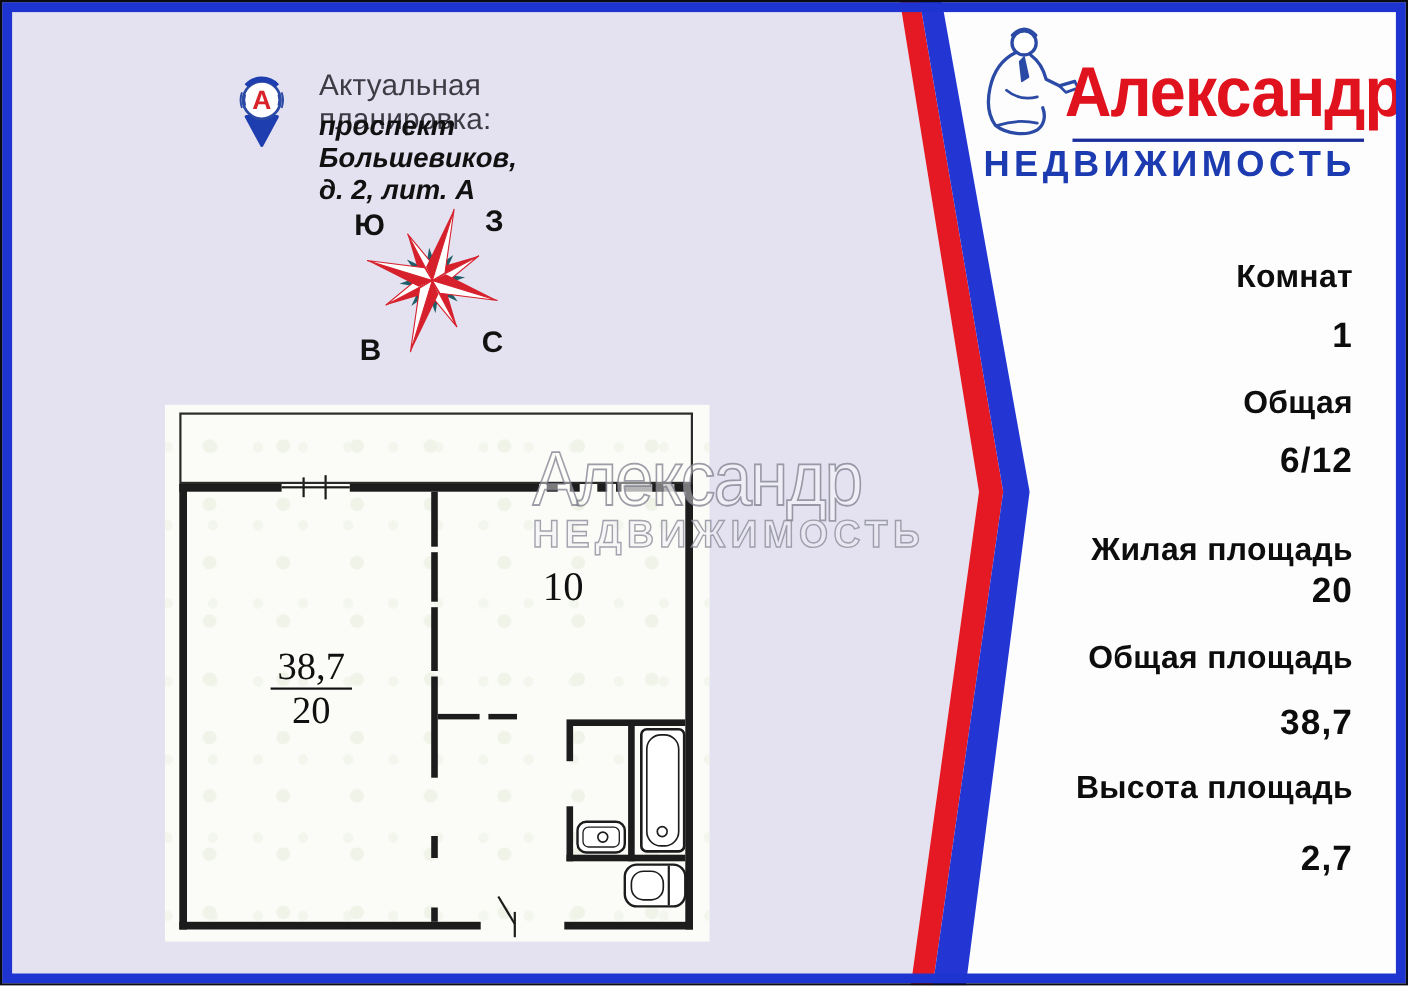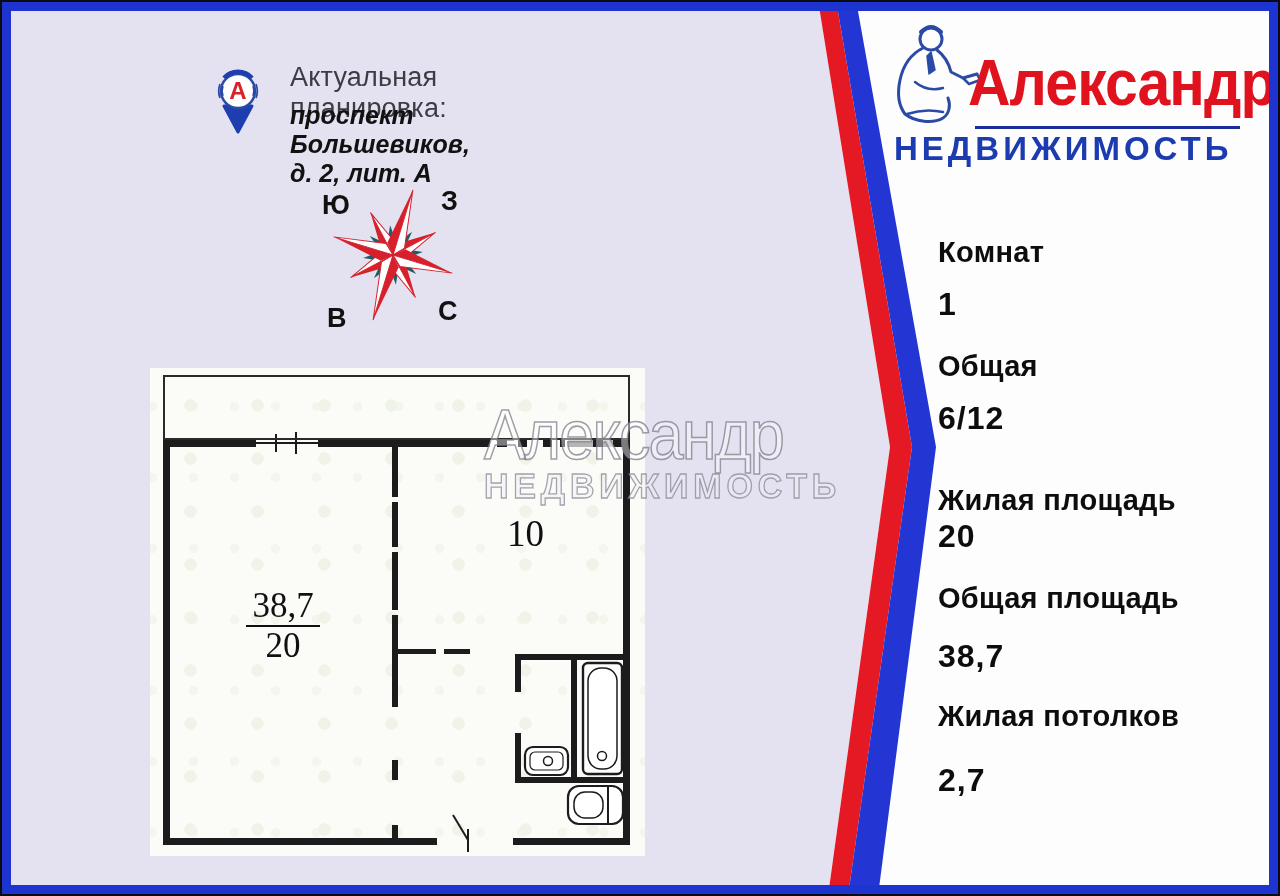--- a/index.html
+++ b/index.html
@@ -35,40 +35,40 @@
       radial-gradient(circle, #eef2e6 11%, transparent 12%);
     background-size:67px 53px, 41px 71px;
     background-position:7px 11px, 23px 3px;
   }
   #plan svg { position:absolute; inset:0; }
   .area-label { position:absolute; left:78px; top:220px; width:110px; text-align:center;
                 font-family:"Liberation Serif", serif; color:#101010; z-index:4; }
   .area-top { display:inline-block; font-size:35px; line-height:36px; padding:0 6px 1px 6px;
               border-bottom:2px solid #101010; }
   .area-sub { font-size:35px; line-height:37px; }
-  .room2-label { position:absolute; left:330px; top:144px; width:64px; text-align:right;
+  .room2-label { position:absolute; left:330px; top:144px; width:64px; text-align:center;
                  font-family:"Liberation Serif", serif; font-size:37px; color:#101010; z-index:4; }
   
   #watermark { position:absolute; left:484px; top:398px; z-index:7; pointer-events:none; }
   .wm1 { font-size:70px; line-height:74px; font-weight:400; letter-spacing:-2px;
          color:rgba(255,255,255,.42); -webkit-text-stroke:1.6px rgba(125,125,140,.75);
          transform:scaleX(.90); transform-origin:left; white-space:nowrap; }
   .wm2 { font-size:35px; line-height:36px; font-weight:700; letter-spacing:5px; margin-top:-4px;
          color:rgba(240,240,245,.45); -webkit-text-stroke:1.3px rgba(130,130,145,.72);
          transform:scaleX(.97); transform-origin:left; white-space:nowrap; }
   
   #logo { position:absolute; left:880px; top:20px; z-index:5; }
   .logo-name { position:absolute; left:88px; top:26px; font-size:64px; font-weight:700;
                color:#e0121e; letter-spacing:-1px; transform:scaleX(.92); transform-origin:left;
                white-space:nowrap; }
   .logo-underline { position:absolute; left:95px; top:106px; width:265px; height:3px; background:#1b2d9b; }
   .logo-sub { position:absolute; left:14px; top:110px; font-size:33px; font-weight:700;
               color:#1c3bb0; letter-spacing:4px; white-space:nowrap; }
   #logo-man { position:absolute; left:5px; top:2px; }
-  .drow { position:absolute; left:938px; width:292px; text-align:left; color:#0d0d0d; z-index:5; }
+  .drow { position:absolute; left:938px; width:292px; text-align:right; color:#0d0d0d; z-index:5; }
   .dlabel { font-size:29px; font-weight:700; letter-spacing:.3px; }
   .dvalue { font-size:32px; font-weight:700; letter-spacing:1px; }
 </style>
 </head>
 <body>
 
 <div id="page">
 
   <svg id="bg-layer" width="1280" height="896" viewBox="0 0 1280 896">
     <polygon points="0,0 818,0 890,447 828,896 0,896" fill="#e4e2f0"></polygon>
@@ -221,18 +221,18 @@
   </div>
 
   <div class="drow dlabel" style="top:236px">Комнат</div>
   <div class="drow dvalue" style="top:286px">1</div>
   <div class="drow dlabel" style="top:350px">Общая</div>
   <div class="drow dvalue" style="top:400px">6/12</div>
   <div class="drow dlabel" style="top:484px">Жилая площадь</div>
   <div class="drow dvalue" style="top:518px">20</div>
   <div class="drow dlabel" style="top:582px">Общая площадь</div>
   <div class="drow dvalue" style="top:638px">38,7</div>
-  <div class="drow dlabel" style="top:700px">Жилая потолков</div>
+  <div class="drow dlabel" style="top:700px">Высота площадь</div>
   <div class="drow dvalue" style="top:762px">2,7</div>
 
   <div class="blue-frame"></div>
   <div class="black-frame"></div>
 </div>
 
 </body></html>

